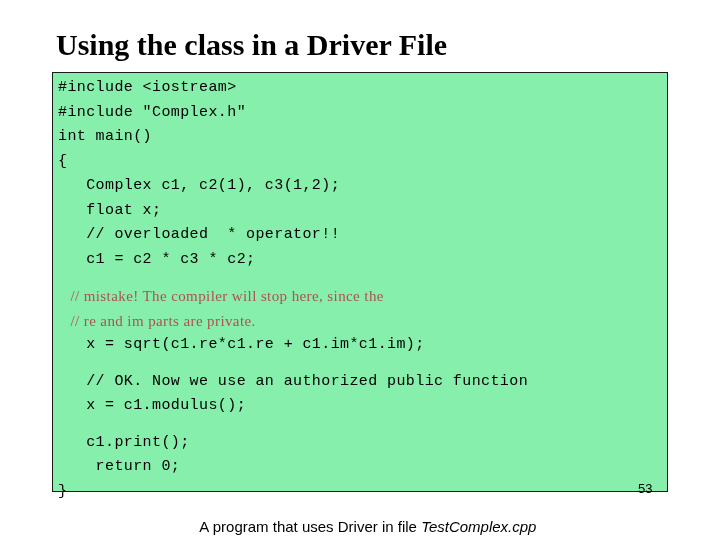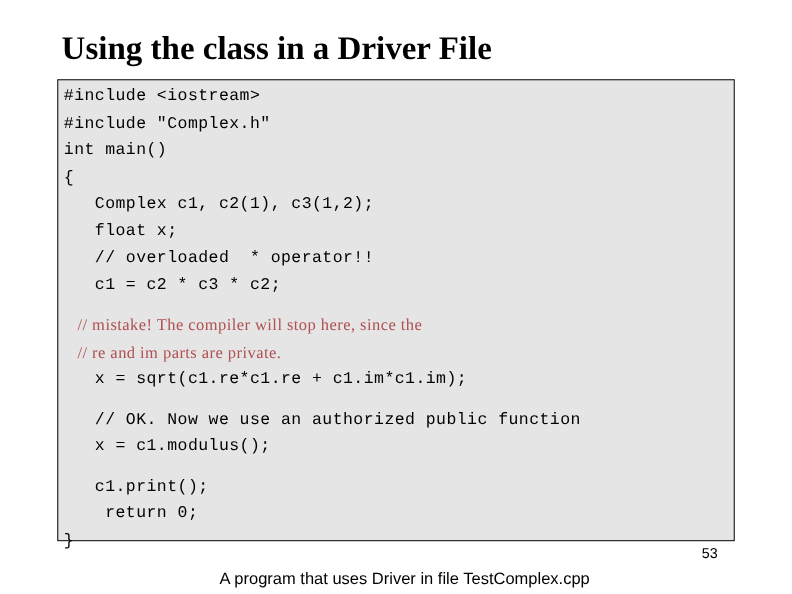--- a/index.html
+++ b/index.html
@@ -41,21 +41,21 @@
 
   
   #code-box {
     position: absolute;
     left: 52px;
     top: 72px;
     width: 616px;
     height: 420px;
     box-sizing: border-box;
     border: 1px solid #1a1a1a;
-    background: #e5e5e5;
+    background: #86efac;
   }
 
   #code-listing {
     position: absolute;
     left: 5px;
     top: 3px;
     width: 606px;
     font-family: "Liberation Mono", "DejaVu Sans Mono", monospace;
     font-size: 15px;
     line-height: 24.5px;
@@ -84,27 +84,28 @@
     top: 500px;
     width: 720px;
     text-align: center;
     font-family: "Liberation Sans", sans-serif;
     font-size: 15px;
     line-height: 18px;
     color: #000000;
     white-space: pre;
   }
   #caption .filename {
+    font-style: italic;
   }
 
   
   #page-number {
     position: absolute;
     left: 638px;
-    top: 495px;
+    top: 481px;
     width: 36px;
     text-align: left;
     font-family: "Liberation Sans", sans-serif;
     font-size: 13px;
     line-height: 16px;
     color: #000000;
     white-space: pre;
   }
 </style>
 </head>

